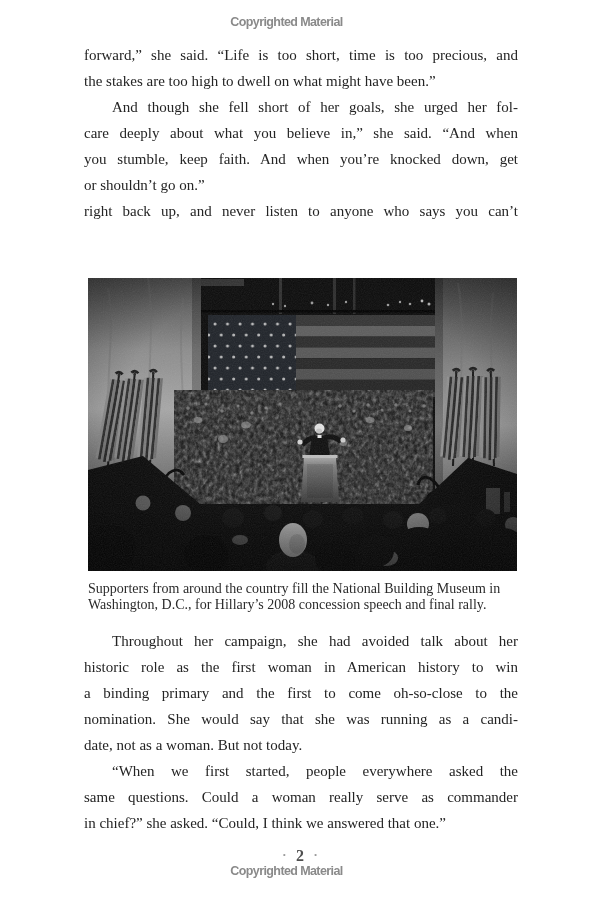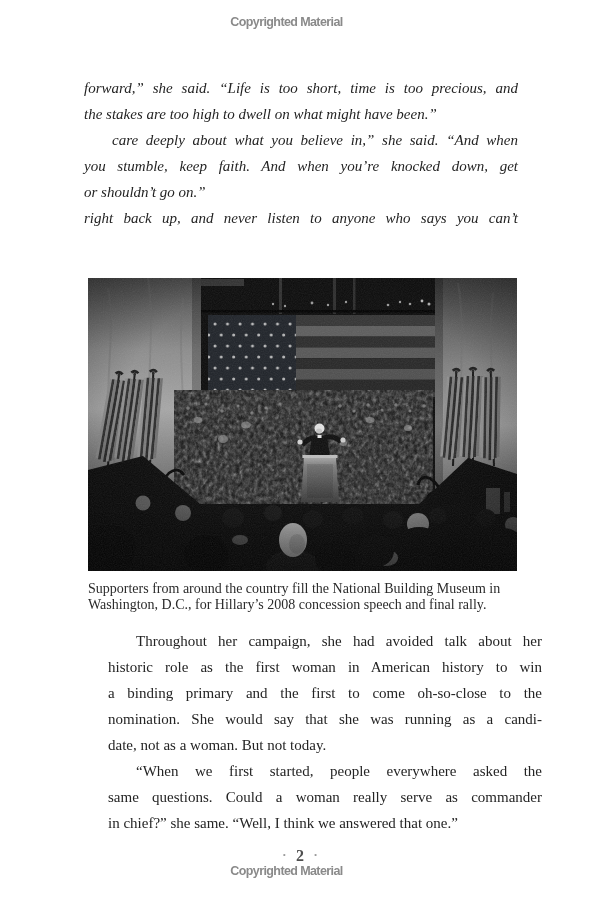--- a/index.html
+++ b/index.html
@@ -12,22 +12,22 @@
     font-family:"Liberation Sans", sans-serif; font-weight:bold;
     font-size:12.5px; color:#8a8a8a; letter-spacing:-0.6px;margin-left:22px;
   }
   #notice-top { top:15px; }
   #notice-bottom { top:864px; }
 
   .textblock {
     position:absolute; left:84px; width:434px;
     font-size:15px; line-height:26px; color:#242424;
   }
-  #text-top { top:75px;font-style:italic; }
-  #text-bottom { top:628px;margin-left:24px; }
+  #text-top { top:42px; }
+  #text-bottom { top:628px; }
   .para .line { text-align:justify; text-align-last:justify; height:26px; }
   .para .line.last { text-align-last:left; }
   .para.indent .line:first-child { text-indent:28px; }
 
   .photo {
     position:absolute; left:88px; top:278px; width:429px; height:293px;
     background:#0b0b0b;
   }
   .photo svg { display:block; width:100%; height:100%; }
 
@@ -49,20 +49,21 @@
 <body>
 
 <div class="notice" id="notice-top">Copyrighted Material</div>
 
 <div class="textblock" id="text-top">
     <div class="para">
       <div class="line">forward,” she said. “Life is too short, time is too precious, and</div>
       <div class="line last">the stakes are too high to dwell on what might have been.”</div>
     </div>
     <div class="para indent">
+      <div class="line">And though she fell short of her goals, she urged her fol-</div>
       <div class="line">care deeply about what you believe in,” she said. “And when</div>
       <div class="line">you stumble, keep faith. And when you’re knocked down, get</div>
       <div class="line last">or shouldn’t go on.”</div>
       <div class="line">right back up, and never listen to anyone who says you can’t</div>
     </div>
   </div>
 
 <div class="photo">
 <svg viewBox="0 0 429 293" preserveAspectRatio="none" aria-hidden="true">
   <defs>
@@ -284,21 +285,21 @@
     <div class="para indent">
       <div class="line">Throughout her campaign, she had avoided talk about her</div>
       <div class="line">historic role as the first woman in American history to win</div>
       <div class="line">a binding primary and the first to come oh-so-close to the</div>
       <div class="line">nomination. She would say that she was running as a candi-</div>
       <div class="line last">date, not as a woman. But not today.</div>
     </div>
     <div class="para indent">
       <div class="line">“When we first started, people everywhere asked the</div>
       <div class="line">same questions. Could a woman really serve as commander</div>
-      <div class="line last">in chief?” she same. “Well, I think we answered that one.”</div>
+      <div class="line last">in chief?” she asked. “Could, I think we answered that one.”</div>
     </div>
   </div>
 
 <div class="pagefooter">
   <span class="pgdot">•</span><span>2</span><span class="pgdot">•</span>
 </div>
 
 <div class="notice" id="notice-bottom">Copyrighted Material</div>
 
 </body></html>

